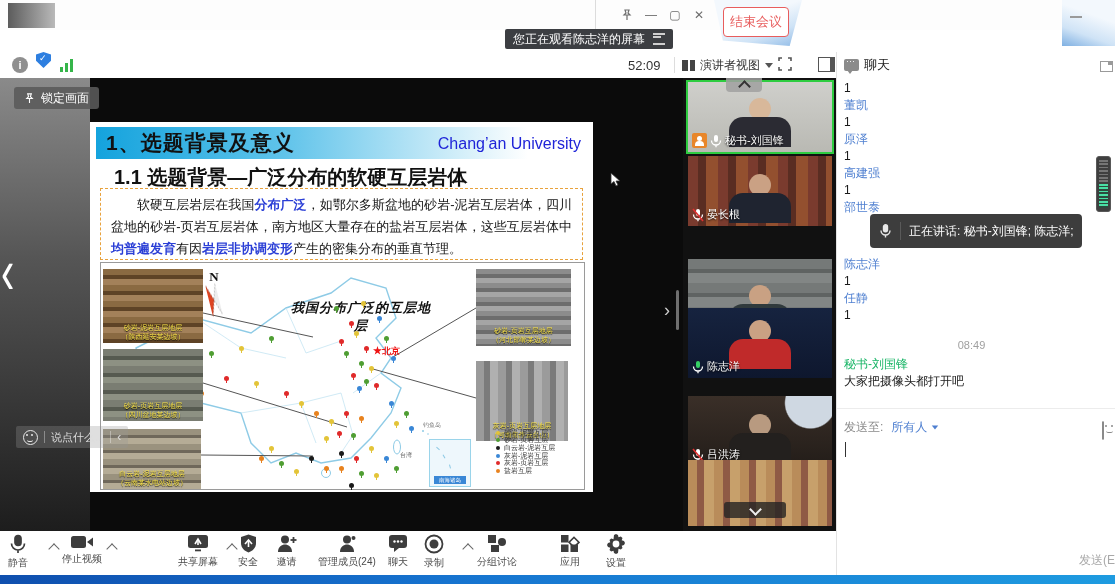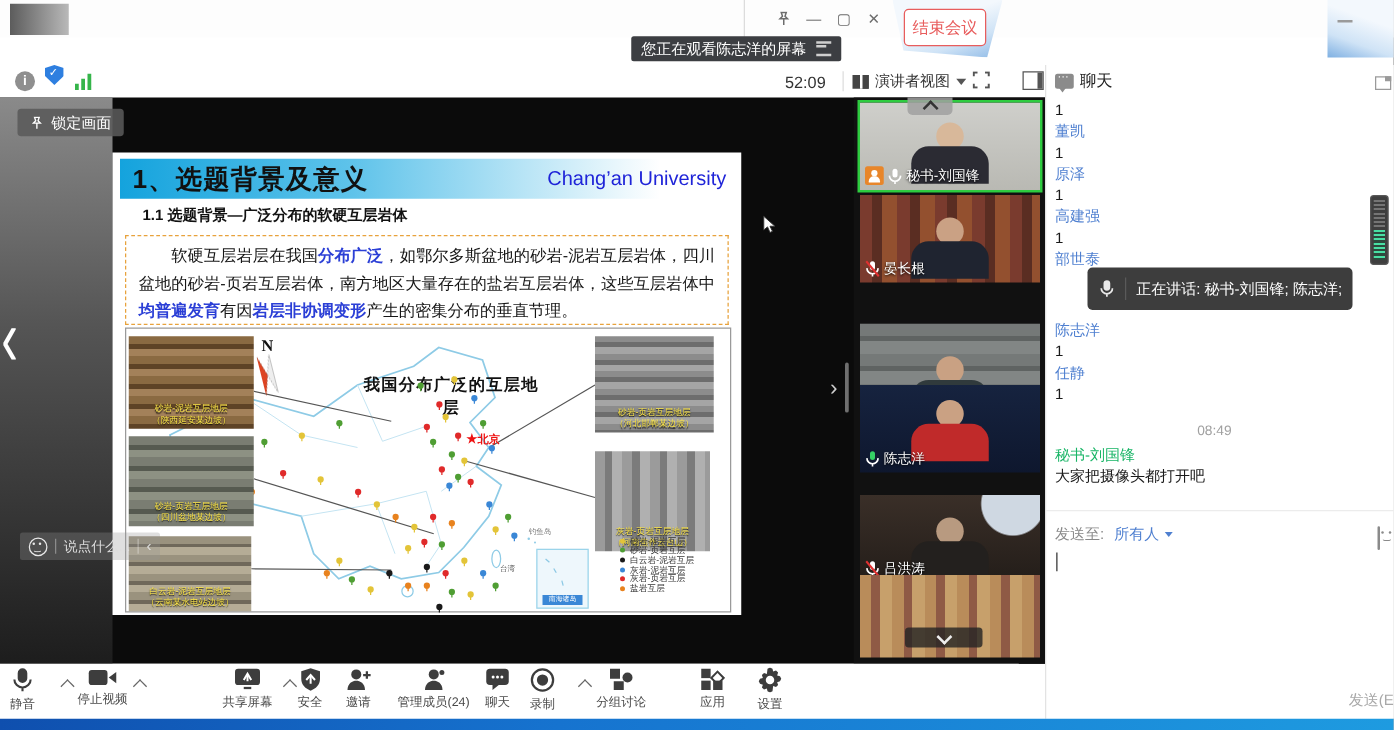--- a/index.html
+++ b/index.html
@@ -64,28 +64,28 @@
   #expand-handle{left:664px;top:222px;color:#cfcfcf;font-size:18px;}
   #expand-bar{left:676px;top:212px;width:3px;height:40px;background:#6f6f6f;border-radius:2px;}
   #cursor{left:610px;top:94px;}
 
   
   #slide{left:90px;top:44px;width:503px;height:370px;background:#fff;}
   #slide-band{left:6px;top:5px;width:491px;height:32px;
       background:linear-gradient(90deg,#14a3dd 0%,#5fc3ea 38%,#fff 88%);display:flex;align-items:center;}
   #slide-title{font-size:21px;font-weight:bold;color:#111;letter-spacing:1px;padding-left:10px;}
   #slide-univ{position:absolute;right:6px;top:8px;font-size:16px;font-weight:normal;color:#1f24d8;}
-  #slide-sub{left:24px;top:42px;font-size:12px;font-weight:bold;color:#111;}
+  #slide-sub{left:24px;top:42px;font-size:20px;font-weight:bold;color:#111;}
   #para-box{left:10px;top:66px;width:461px;height:60px;border:1.5px dashed #e8a23c;
       padding:5px 10px;font-size:13px;line-height:22px;color:#151515;text-indent:2em;text-align:justify;}
   #para-box b{color:#2b3fd6;}
   #map-box{left:10px;top:140px;width:483px;height:226px;border:1px solid #9a9a9a;background:#fff;}
   #map-svg{left:0;top:0;}
   #map-title{left:185px;top:36px;width:150px;text-align:center;font-family:"Liberation Serif",serif;
-      font-weight:bold;font-size:13px;color:#111;letter-spacing:1px;}
+      font-weight:bold;font-style:italic;font-size:13px;color:#111;letter-spacing:1px;}
   #north{left:102px;top:6px;width:22px;text-align:center;font-family:"Liberation Serif",serif;font-weight:bold;font-size:13px;color:#111;}
   .needle{margin:1px auto 0;width:0;height:0;border-left:5px solid #d42;border-right:5px solid #eee;
       border-top:14px solid transparent;border-bottom:14px solid transparent;transform:rotate(-14deg) scaleY(1.15);
       filter:drop-shadow(0 0 0.5px #333);}
   #beijing{left:272px;top:82px;color:#e11;font-size:9px;font-weight:bold;white-space:nowrap;}
   #beijing .star{font-size:10px;}
   .pin{position:absolute;width:5px;height:5px;border-radius:50%;background:currentColor;}
   .pin:after{content:"";position:absolute;left:2px;top:4px;width:1px;height:3px;background:currentColor;}
   .photo{position:absolute;display:flex;flex-direction:column;justify-content:flex-end;}
   .photo .cap{font-size:7px;line-height:9px;color:#ffe84a;text-align:center;text-shadow:0 1px 1px #000;padding-bottom:2px;}

